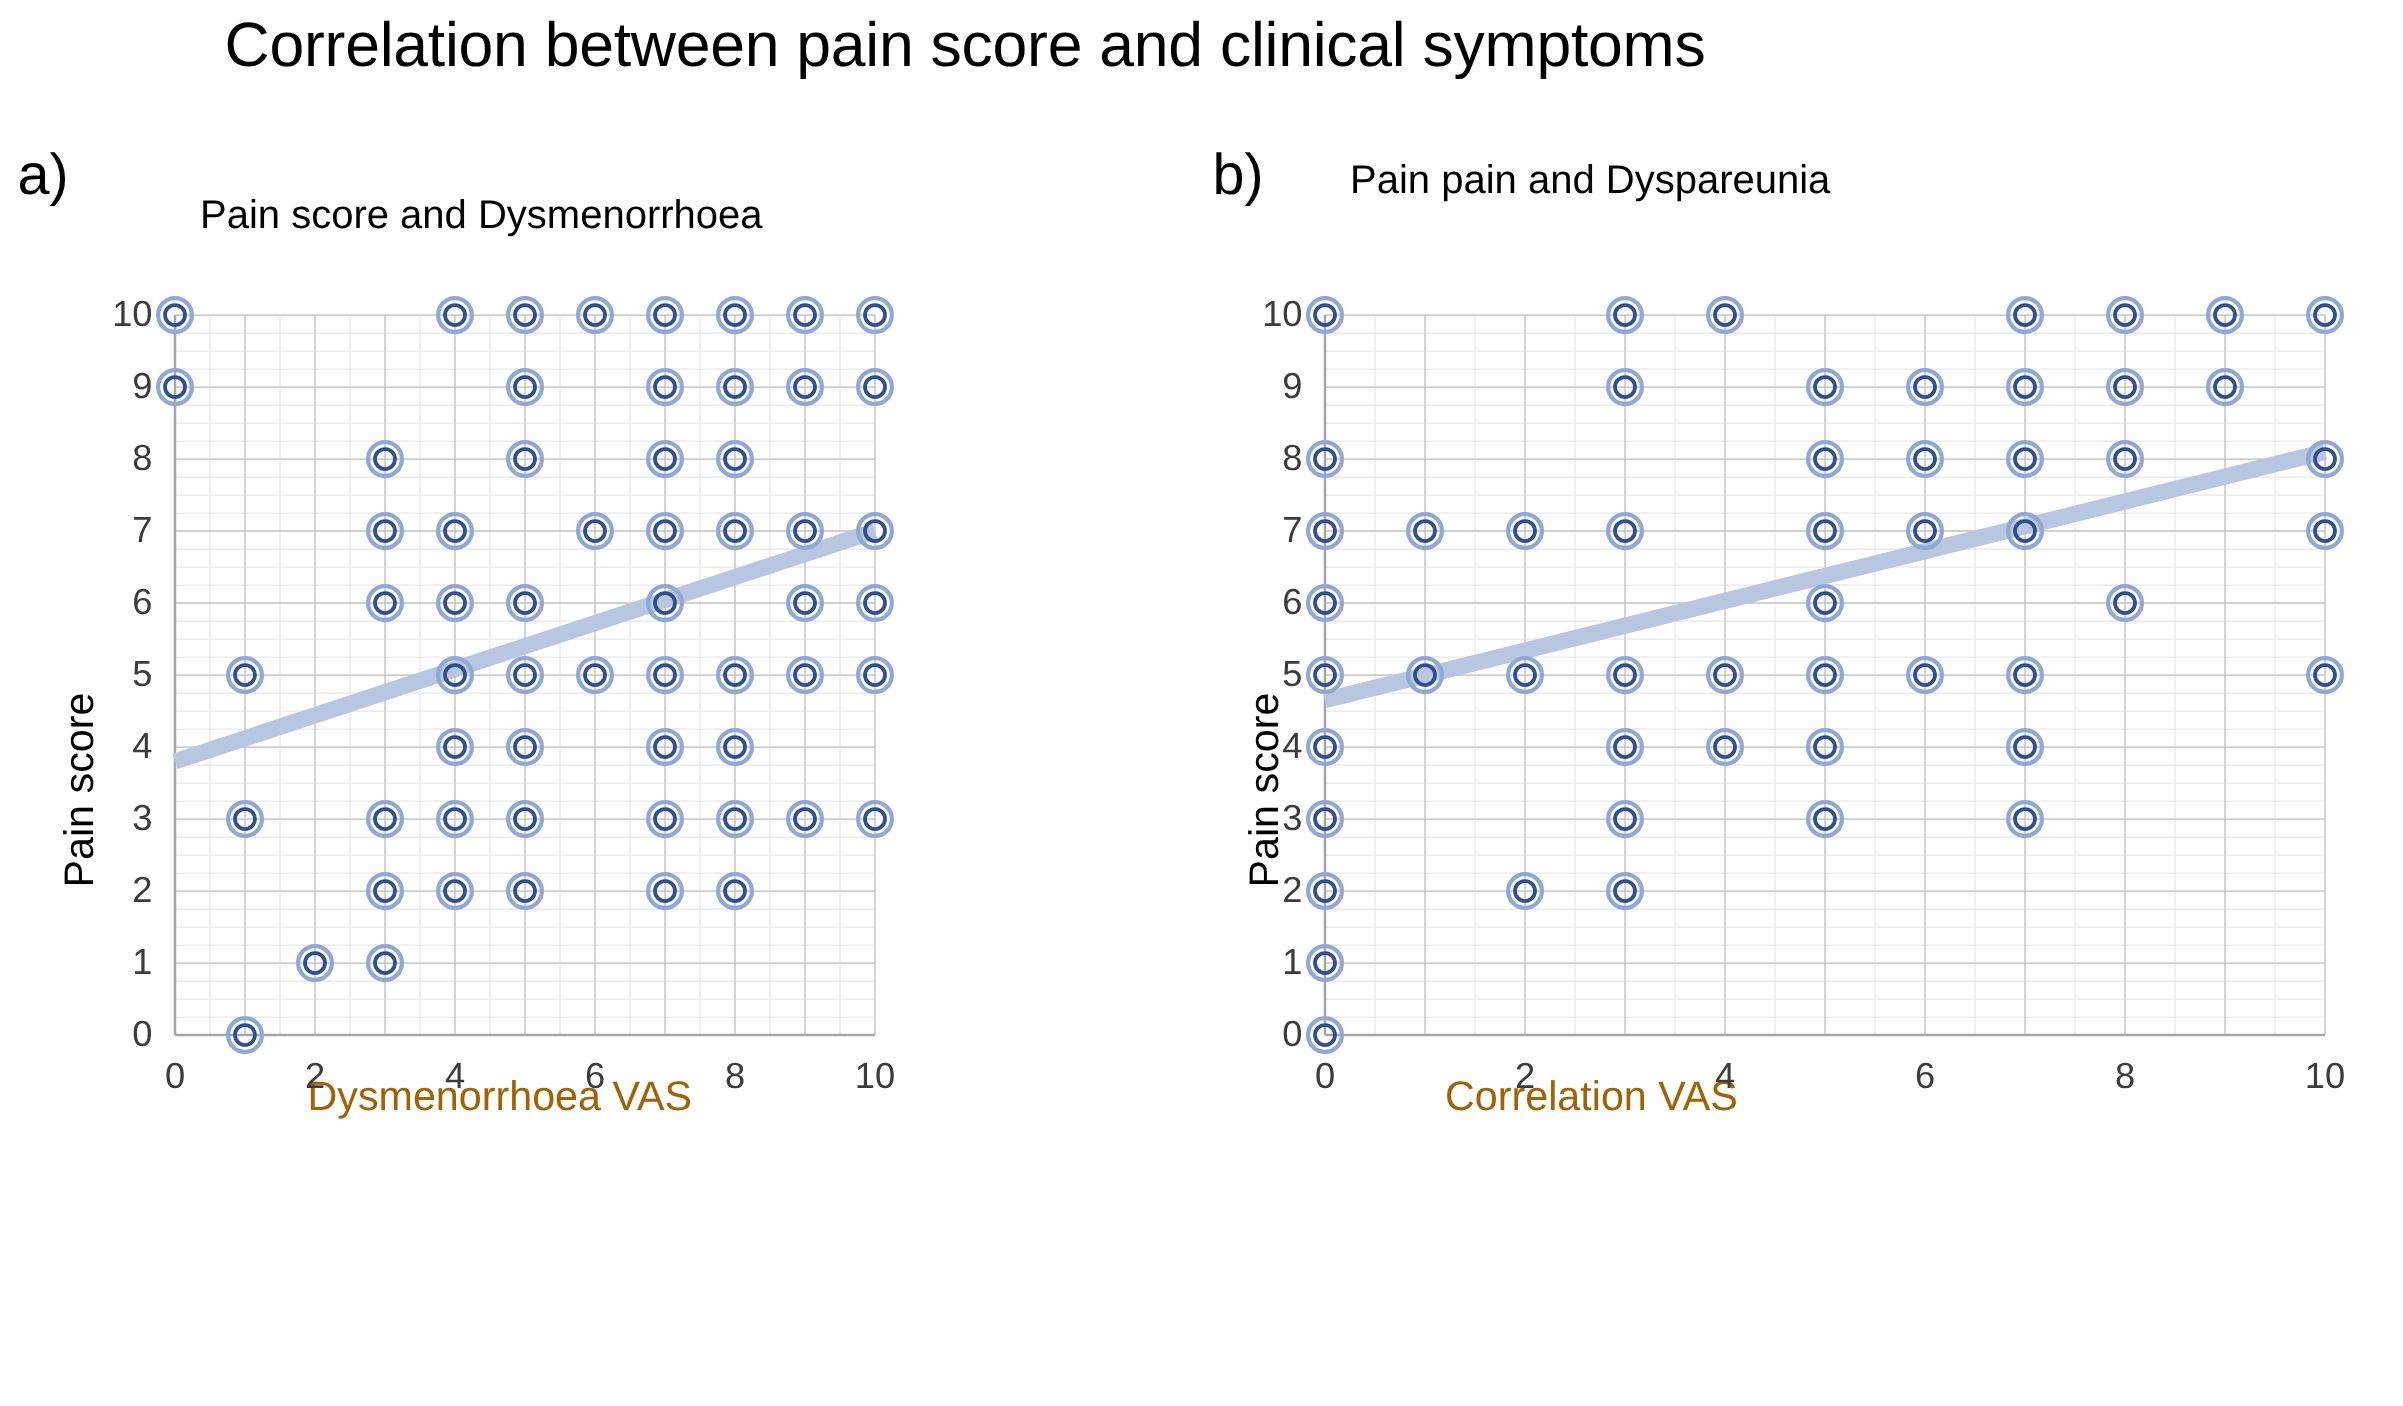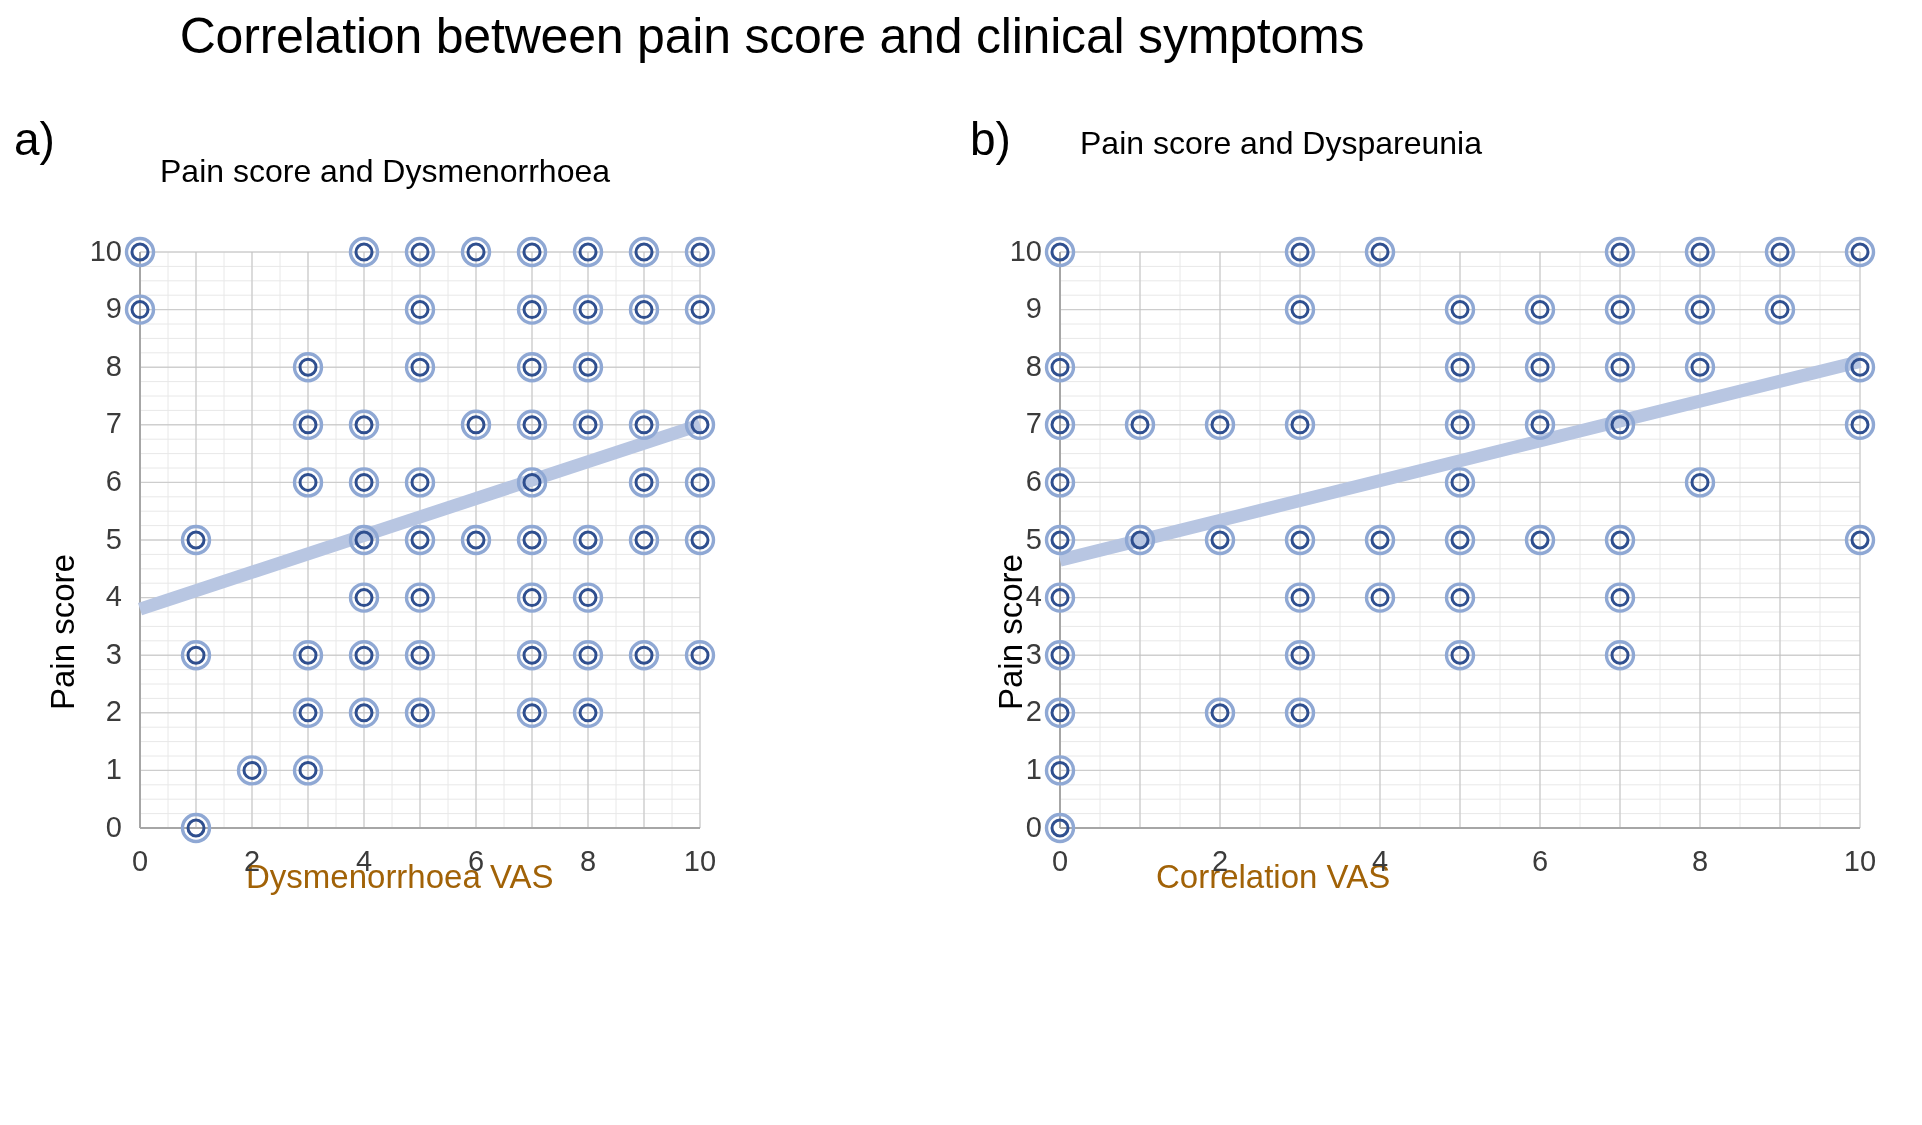--- a/index.html
+++ b/index.html
@@ -467,21 +467,21 @@
             <circle cx="196" cy="718" r="13.5" fill="none" stroke="#8fa8d4" stroke-width="3.4"></circle>
             <circle cx="196" cy="718" r="8" fill="none" stroke="#2f4f8f" stroke-width="3"></circle>
           </g>
         </g>
       </svg>
   </div>
 </div>
 
 <div class="panel" id="panel-b">
   <div class="panel-letter">b)</div>
-  <div class="panel-subtitle">Pain score and Dyspareunia</div>
+  <div class="panel-subtitle">Pain pain and Dyspareunia</div>
   <div class="y-axis-title">Pain score</div>
   <div class="x-axis-title">Correlation   VAS</div>
   <div class="plot-wrap">
     <svg id="svg-b" width="962" height="1010" viewBox="0 0 962 1010">
         <g>
           <line x1="100" y1="142" x2="100" y2="718" stroke="#e8e8e8" stroke-width="1"></line>
           <line x1="140" y1="142" x2="140" y2="718" stroke="#e8e8e8" stroke-width="1"></line>
           <line x1="180" y1="142" x2="180" y2="718" stroke="#e8e8e8" stroke-width="1"></line>
           <line x1="220" y1="142" x2="220" y2="718" stroke="#e8e8e8" stroke-width="1"></line>
           <line x1="260" y1="142" x2="260" y2="718" stroke="#e8e8e8" stroke-width="1"></line>

